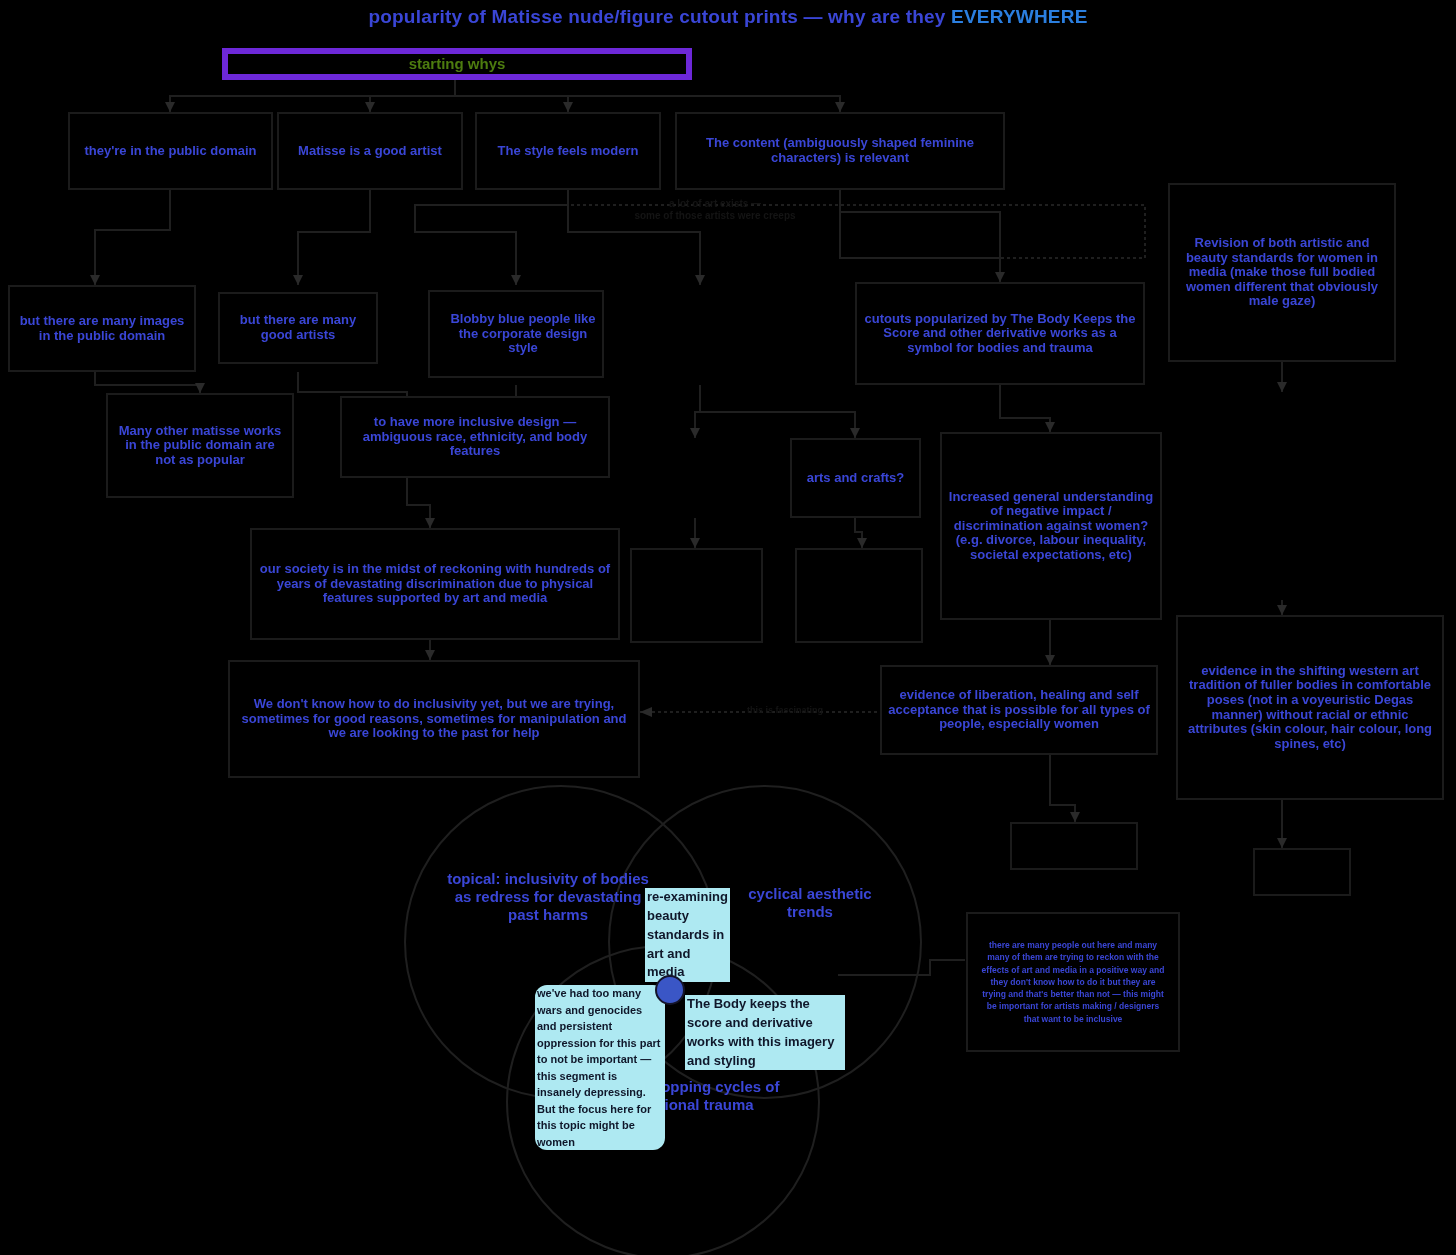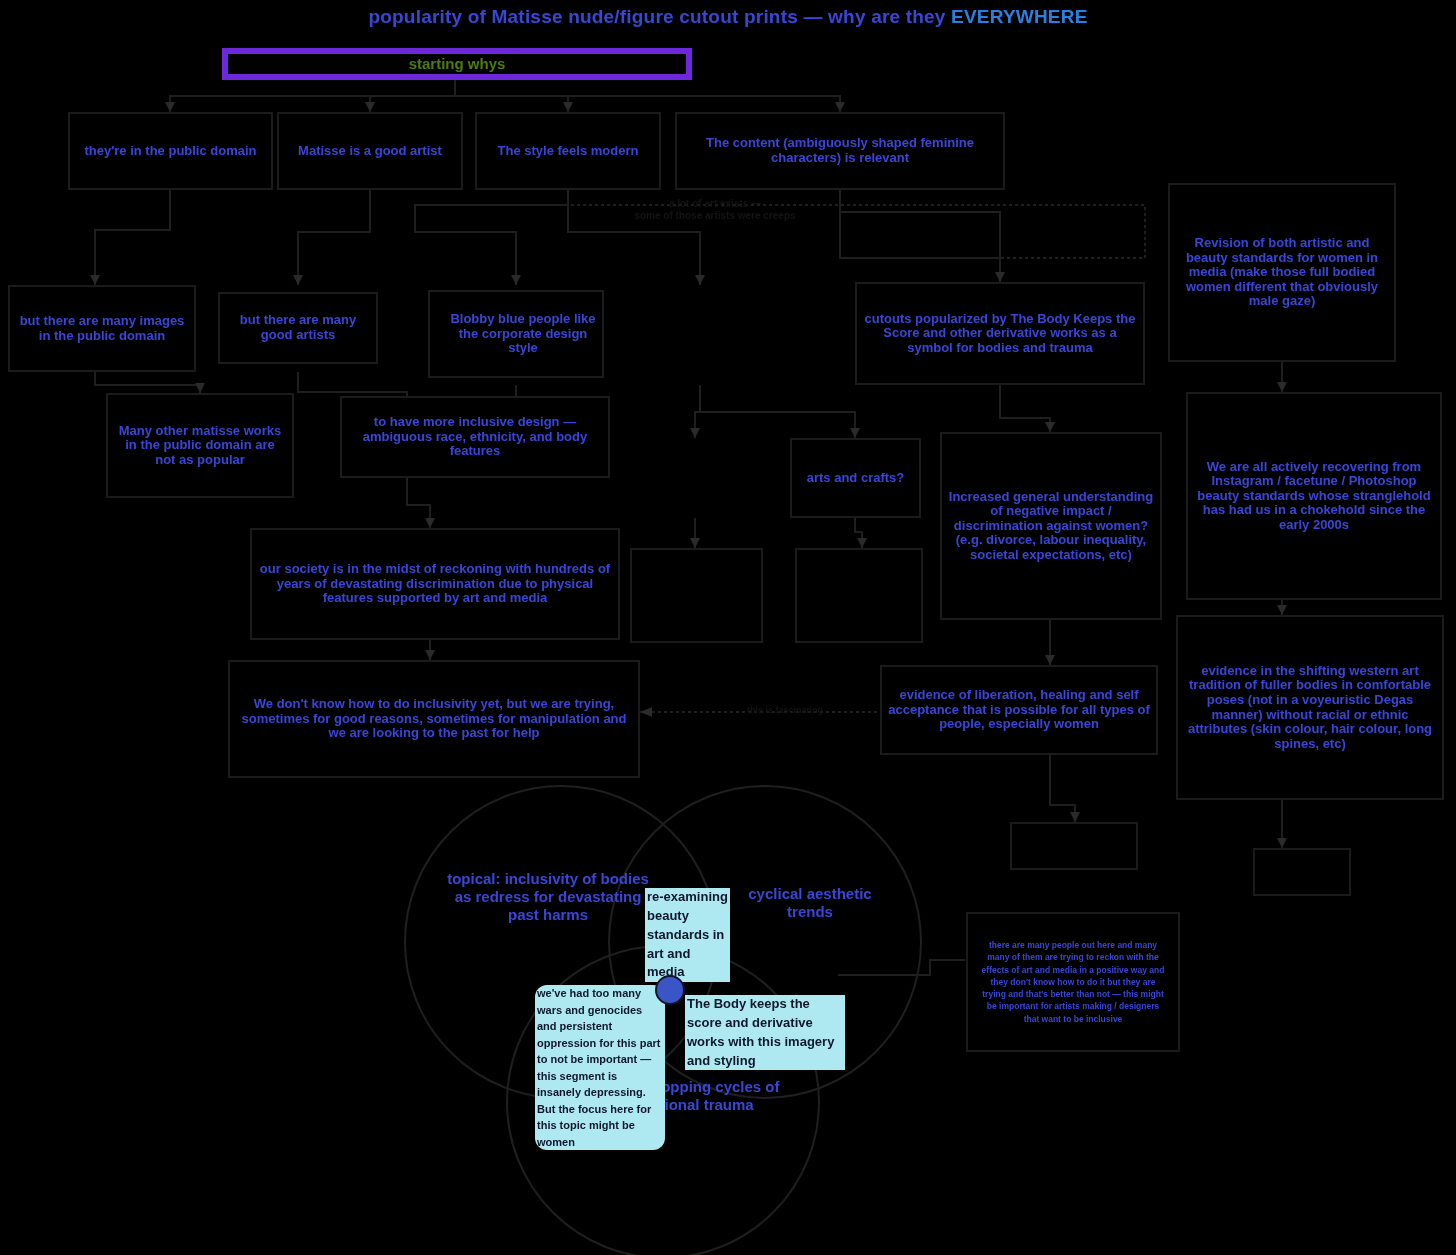--- a/index.html
+++ b/index.html
@@ -157,23 +157,20 @@
   </div>
   <div class="node" style="left:340px;top:396px;width:270px;height:82px;font-size:13px;">
     <span>to have more inclusive design — ambiguous race, ethnicity, and body features</span>
   </div>
   <div class="node" style="left:790px;top:438px;width:131px;height:80px;font-size:13px;">
     <span>arts and crafts?</span>
   </div>
   <div class="node" style="left:940px;top:432px;width:222px;height:188px;font-size:13px;">
     <span>Increased general understanding of negative impact / discrimination against women? (e.g. divorce, labour inequality, societal expectations, etc)</span>
   </div>
-  <div class="node" style="left:1186px;top:392px;width:256px;height:208px;font-size:13px;">
-    <span>We are all actively recovering from Instagram / facetune / Photoshop beauty standards whose stranglehold has had us in a chokehold since the early 2000s</span>
-  </div>
 
   <div class="node" style="left:250px;top:528px;width:370px;height:112px;font-size:13px;">
     <span>our society is in the midst of reckoning with hundreds of years of devastating discrimination due to physical features supported by art and media</span>
   </div>
   <div class="node empty" style="left:630px;top:548px;width:133px;height:95px;">
     <span></span>
   </div>
   <div class="node empty" style="left:795px;top:548px;width:128px;height:95px;">
     <span></span>
   </div>

